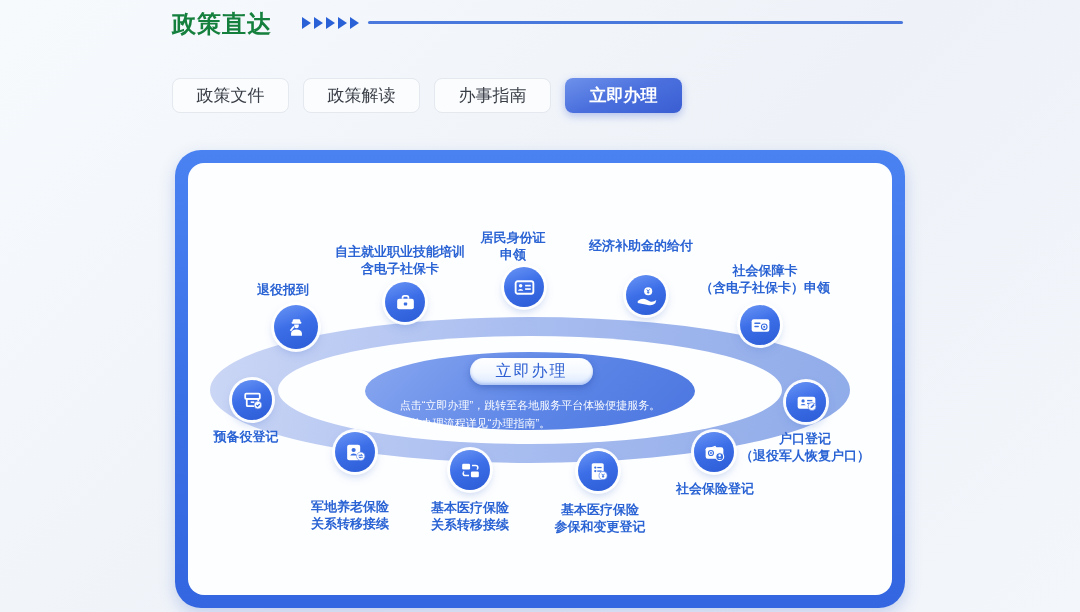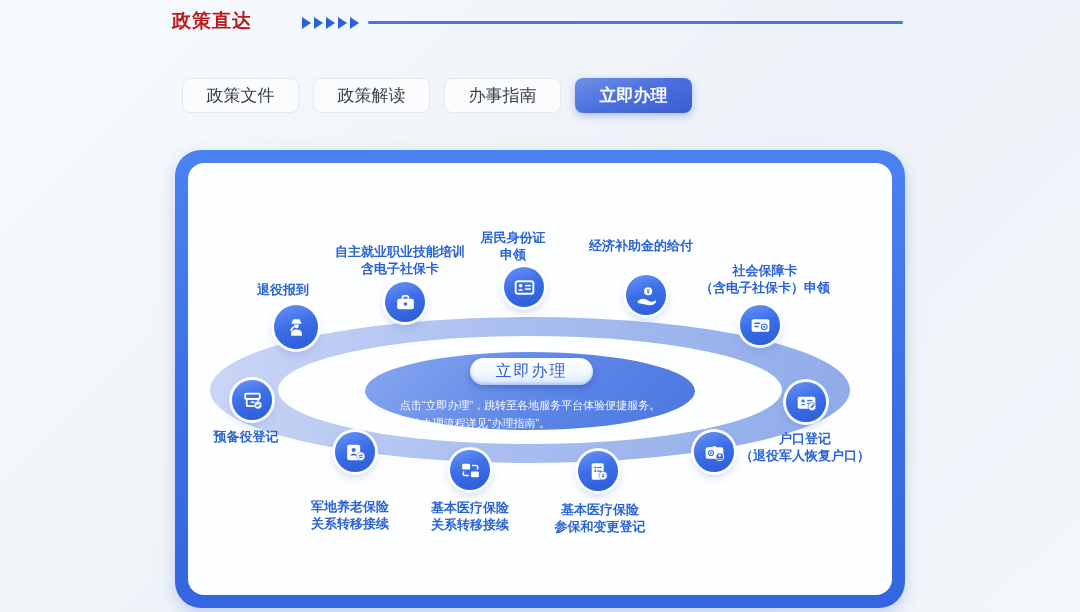--- a/index.html
+++ b/index.html
@@ -6,35 +6,35 @@
   html,body { width:1080px; height:612px; overflow:hidden; }
   body {
     font-family:"Liberation Sans","DejaVu Sans",sans-serif;
     background:linear-gradient(135deg,#f7fafd 0%,#eef2f8 55%,#f3f6fb 100%);
     position:relative;
   }
 
   
   .page-title {
     position:absolute; left:172px; top:8px;
-    font-size:19px; font-weight:800; color:#b91c1c; letter-spacing:1px;
+    font-size:24px; font-weight:800; color:#15803d; letter-spacing:1px;
   }
   .arrows { position:absolute; left:302px; top:17px; display:flex; }
   .arrows span {
     width:0; height:0; margin-right:3px;
     border-left:9px solid #2b61d6;
     border-top:6px solid transparent; border-bottom:6px solid transparent;
   }
   .title-line {
     position:absolute; left:368px; top:21px; width:535px; height:2.5px;
     background:#2b61d6; border-radius:2px; opacity:.85;
   }
 
   
-  .tabs { position:absolute; left:182px; top:78px; display:flex; gap:14px;align-items:flex-end; }
+  .tabs { position:absolute; left:172px; top:78px; display:flex; gap:14px;align-items:flex-end; }
   .tab {
     width:117px; height:35px; border-radius:8px;
     display:flex; align-items:center; justify-content:center;
     font-size:17px; color:#3a3f47; background:#fbfcfe;
     border:1px solid #e4e8ef; cursor:pointer;
   }
   .tab.active {
     background:linear-gradient(160deg,#6d91ea 0%,#4a6fdd 50%,#3a5ed2 100%);
     color:#ffffff; border:none; font-weight:700;
     box-shadow:0 3px 8px rgba(60,95,210,.35);
@@ -253,20 +253,24 @@
     <svg viewBox="0 0 24 24">
         <rect x="3.5" y="7" width="17" height="11" rx="2" fill="#fff"></rect>
         <path d="M3.5,9.5 l9,-3.2 l1.6,2.6" fill="none" stroke="#fff" stroke-width="1.4"></path>
         <circle cx="8.6" cy="12.5" r="2.4" fill="none" stroke="#3a6fe2" stroke-width="1.1"></circle>
         <circle cx="8.6" cy="12.5" r=".9" fill="#3a6fe2"></circle>
         <circle cx="17" cy="16" r="3.8" fill="#3a6fe2" stroke="#fff" stroke-width="1.1"></circle>
         <circle cx="17" cy="14.9" r="1.2" fill="#fff"></circle>
         <path d="M15.2,17.9 a2.5,1.9 0 0 1 3.6,0 z" fill="#fff"></path>
       </svg>
   </div>
+  <div class="svc-label" style="left:460px;top:330px;width:160px">
+    <div>社会保险登记</div>
+      <div></div>
+  </div>
 
   <div class="icon-circle" style="left:611px;top:232px">
     <svg viewBox="0 0 24 24">
         <rect x="3.5" y="6.5" width="17" height="11.5" rx="2" fill="#fff"></rect>
         <circle cx="8.7" cy="10.5" r="1.6" fill="#3a6fe2"></circle>
         <path d="M6.3,14.6 a2.6,1.9 0 0 1 4.9,0 z" fill="#3a6fe2"></path>
         <rect x="12.6" y="9.5" width="5" height="1.3" fill="#3a6fe2"></rect>
         <rect x="12.6" y="12.3" width="5" height="1.3" fill="#3a6fe2"></rect>
         <circle cx="17.3" cy="15.9" r="3.8" fill="#fff" stroke="#5b84e8" stroke-width=".7"></circle>
         <path d="M15.8,17.5 l.4,-1.7 l2.4,-2.4 l1.2,1.2 l-2.4,2.4 z" fill="#3a6fe2"></path>

